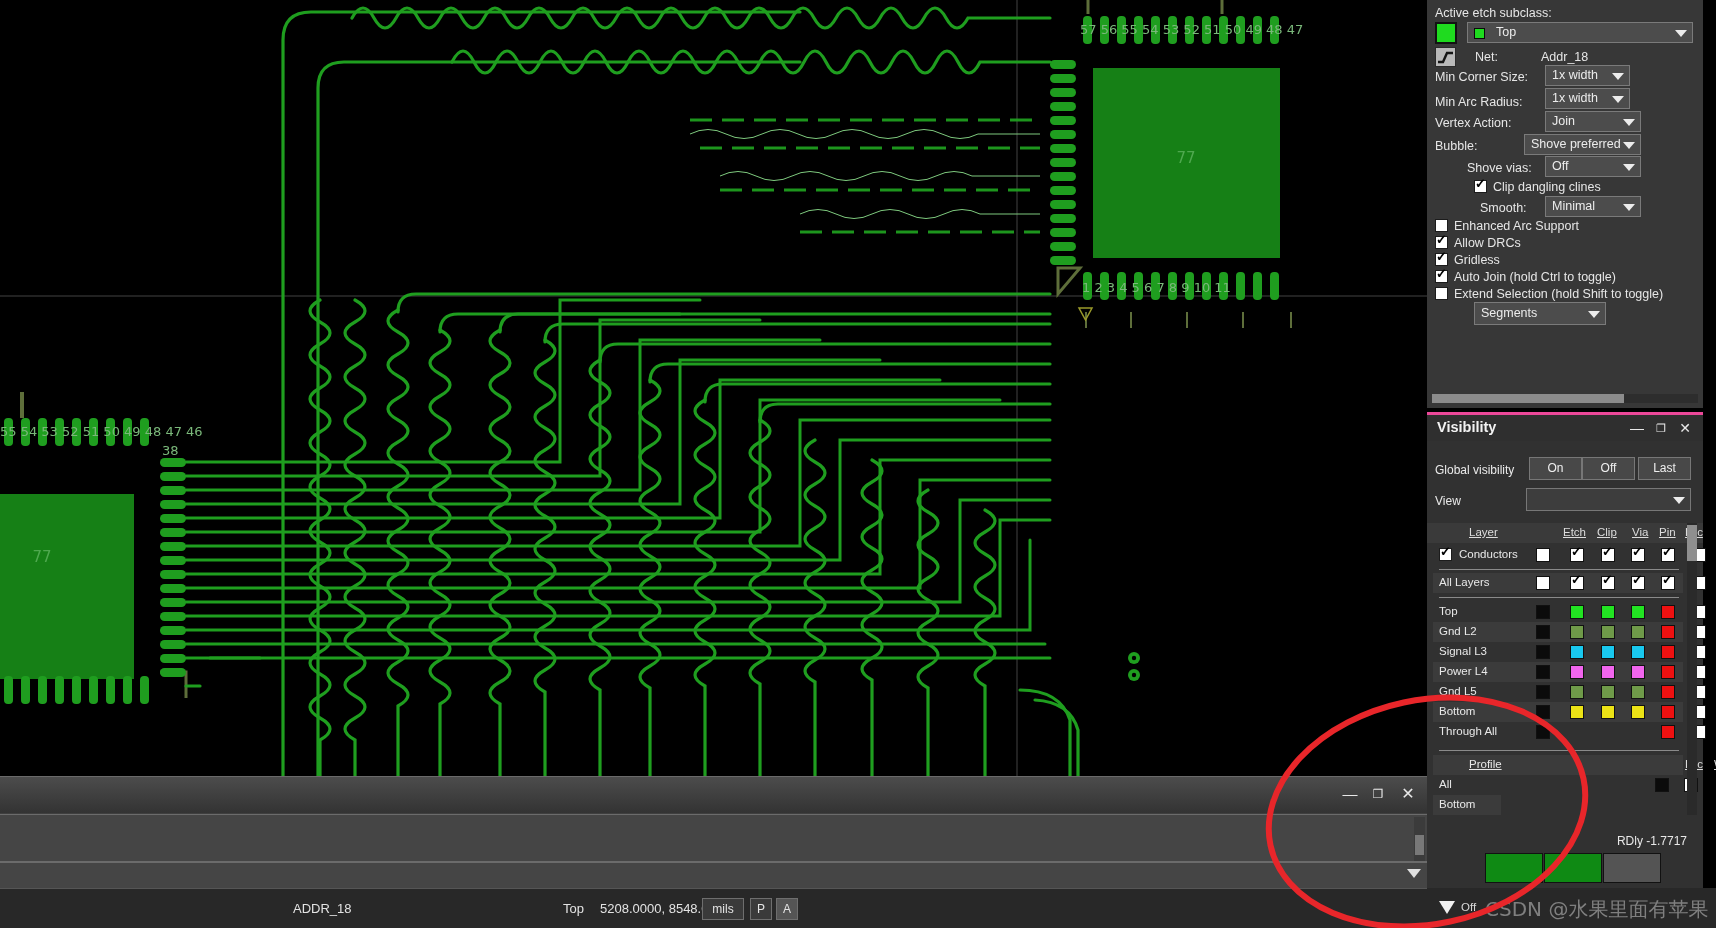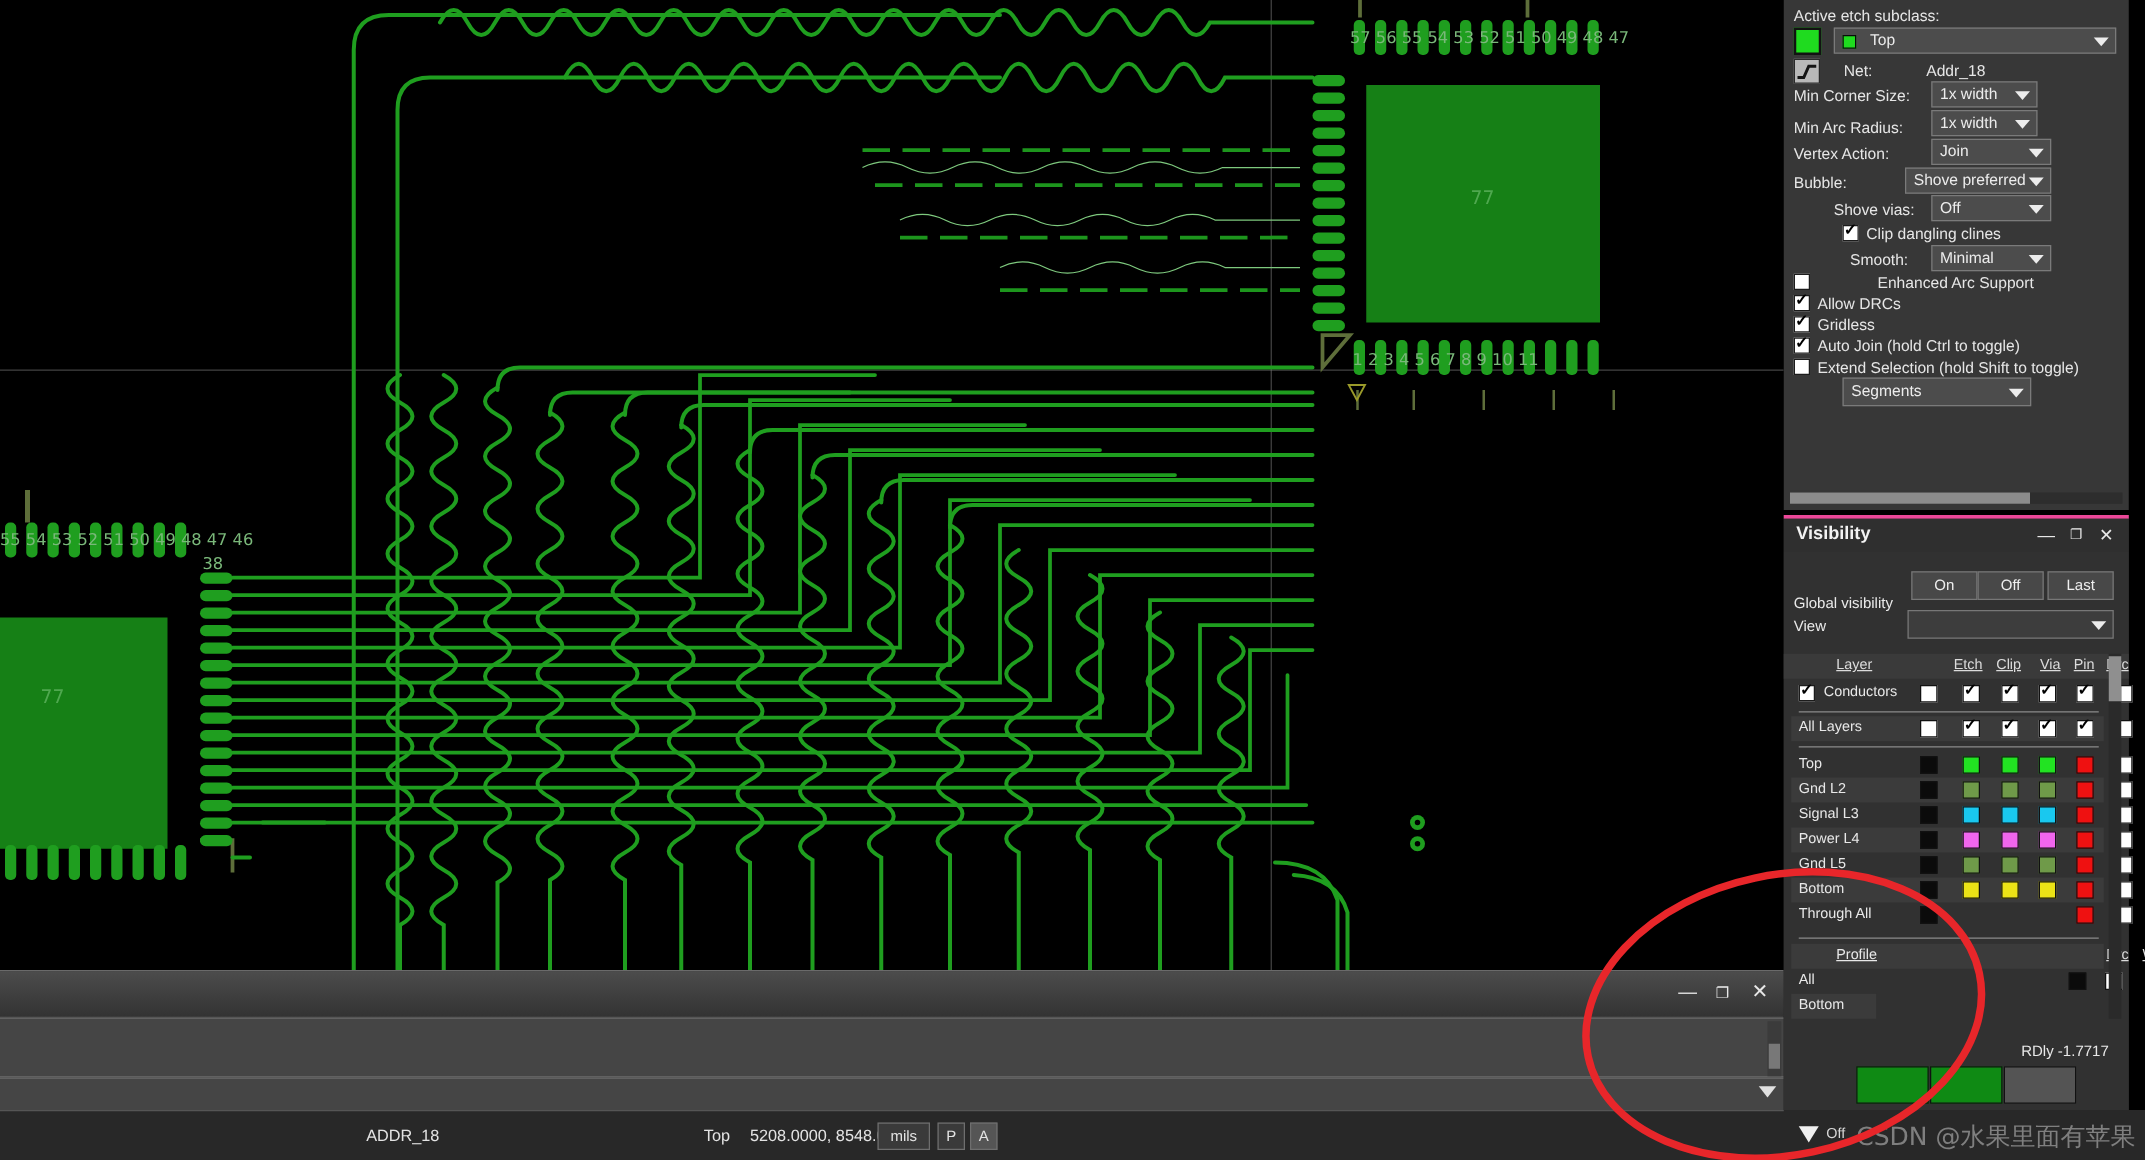--- a/index.html
+++ b/index.html
@@ -161,21 +161,21 @@
     position: absolute; top: 3px; width: 20px; height: 20px;
     color: #e8e8e8; text-align: center; line-height: 20px; cursor: pointer;
   }
   #vis-min { right: 56px; font-size: 14px; }
   #vis-max { right: 32px; font-size: 11px; }
   #vis-close { right: 8px; font-size: 14px; }
   #vis-body {
     position: absolute; left: 0; top: 26px; width: 100%; height: 450px;
     background: #313131;
   }
-  #gv-label { position: absolute; left: 8px; top: 22px; font-size: 12px; margin-top: 12px; }
+  #gv-label { position: absolute; left: 8px; top: 22px; font-size: 12px; }
   .gv-btn {
     position: absolute; top: 16px; height: 23px; width: 53px;
     background: #484848; border: 1px solid #777; color: #efefef;
     font-size: 12px; text-align: center; line-height: 21px; cursor: pointer;
   }
   #gv-on { left: 102px; text-align: center; }
   #gv-off { left: 155px; }
   #gv-last { left: 211px; }
   #view-label { position: absolute; left: 8px; top: 53px; }
   #view-dd {
@@ -620,35 +620,35 @@
     <div class="chk on" style="left:47px; top:180px;"></div>
     <div class="opt-row" style="left:66px; top:176px;">Clip dangling clines</div>
 
     <div class="opt-row" style="left:53px; top:197px;">Smooth:</div>
     <div class="dropdown" style="left:118px; top:196px; width:96px;">
       <span>Minimal</span>
       <span class="dd-arrow"></span>
     </div>
 
     <div class="chk" style="left:8px; top:219px;"></div>
-    <div class="opt-row" style="left:27px; top:215px;margin-left:48px;">Enhanced Arc Support</div>
+    <div class="opt-row" style="left:27px; top:215px;">Enhanced Arc Support</div>
 
     <div class="chk on" style="left:8px; top:236px;"></div>
     <div class="opt-row" style="left:27px; top:232px;">Allow DRCs</div>
 
     <div class="chk on" style="left:8px; top:253px;"></div>
     <div class="opt-row" style="left:27px; top:249px;">Gridless</div>
 
     <div class="chk on" style="left:8px; top:270px;"></div>
     <div class="opt-row" style="left:27px; top:266px;">Auto Join (hold Ctrl to toggle)</div>
 
     <div class="chk" style="left:8px; top:287px;"></div>
     <div class="opt-row" style="left:27px; top:283px;">Extend Selection (hold Shift to toggle)</div>
 
-    <div class="dropdown" style="left:47px; top:302px; width:151px; height:23px; line-height:21px;">
+    <div class="dropdown" style="left:47px; top:302px; width:132px; height:23px; line-height:21px;">
       <span>Segments</span>
       <span class="dd-arrow" style="top:8px;"></span>
     </div>
 
     <div id="opts-hscroll"></div>
     <div id="opts-hthumb"></div>
   </div>
 
   <div id="vis-panel">
     <div id="vis-title">

